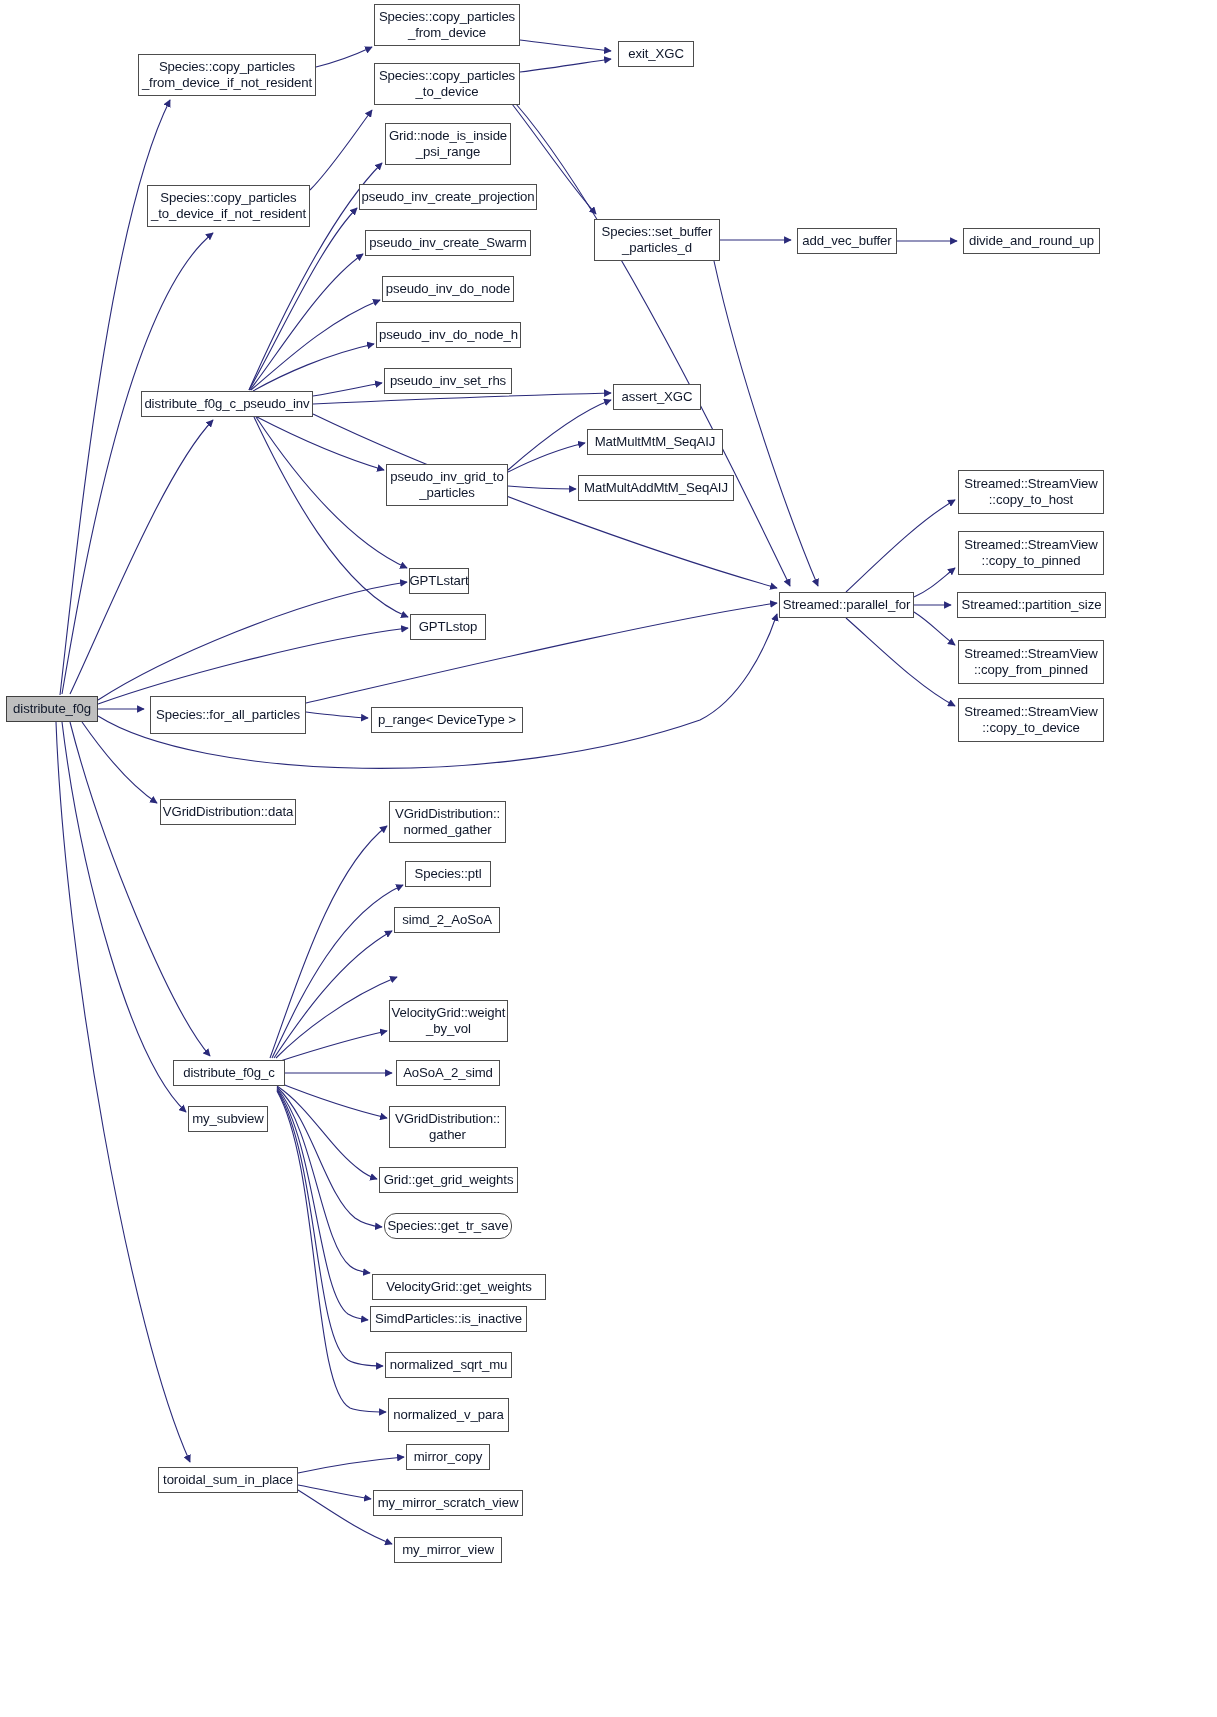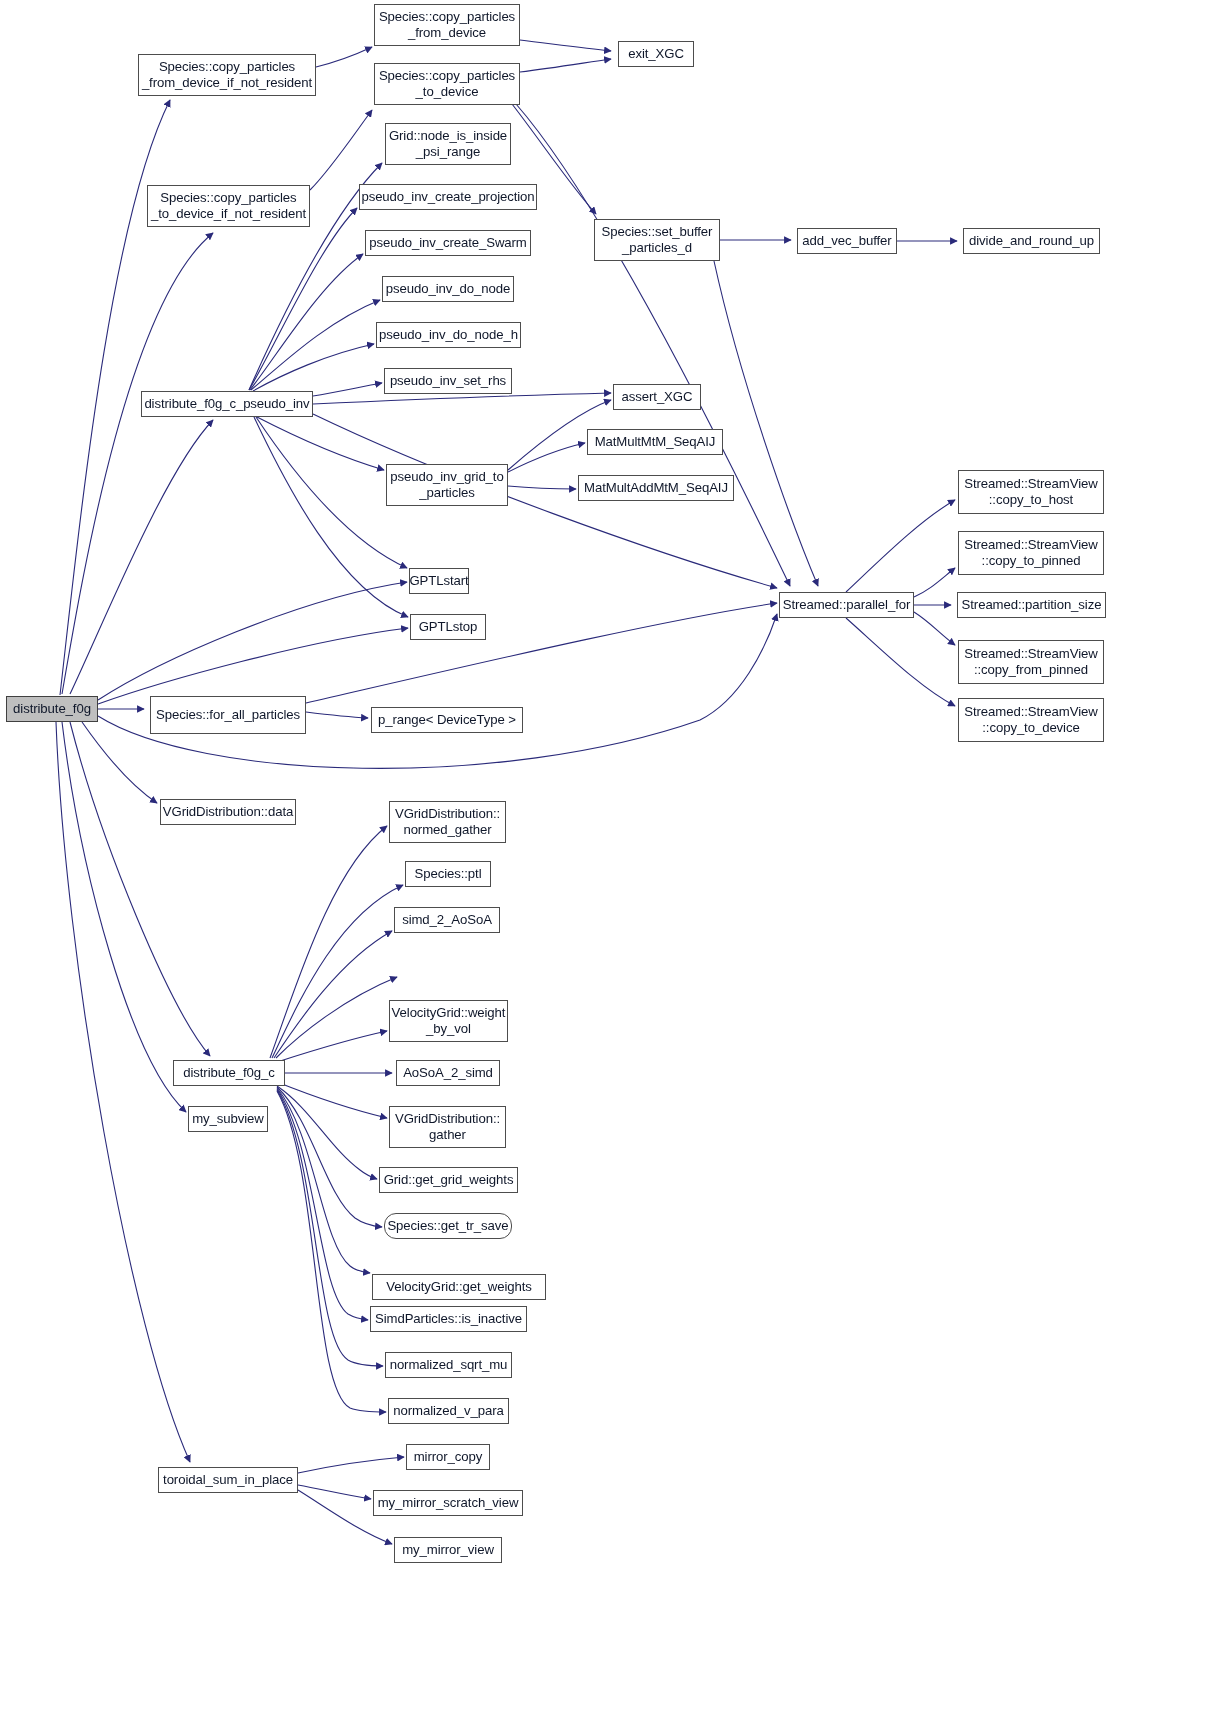--- a/index.html
+++ b/index.html
@@ -167,19 +167,19 @@
       <div class="node" style="left: 173px; top: 1060px; width: 112px; height: 26px;">distribute_f0g_c</div>
       <div class="node" style="left: 396px; top: 1060px; width: 104px; height: 26px;">AoSoA_2_simd</div>
       <div class="node" style="left: 389px; top: 1106px; width: 117px; height: 42px;">VGridDistribution::
 gather</div>
       <div class="node" style="left: 188px; top: 1106px; width: 80px; height: 26px;">my_subview</div>
       <div class="node" style="left: 379px; top: 1167px; width: 139px; height: 26px;">Grid::get_grid_weights</div>
       <div class="node" style="left: 384px; top: 1213px; width: 128px; height: 26px; border-radius: 12px;">Species::get_tr_save</div>
       <div class="node" style="left: 372px; top: 1259px; width: 174px; height: 26px; margin-top: 15px;">VelocityGrid::get_weights</div>
       <div class="node" style="left: 370px; top: 1306px; width: 157px; height: 26px;">SimdParticles::is_inactive</div>
       <div class="node" style="left: 385px; top: 1352px; width: 127px; height: 26px;">normalized_sqrt_mu</div>
-      <div class="node" style="left: 388px; top: 1398px; width: 121px; height: 26px;">normalized_v_para</div>
+      <div class="node" style="left: 388px; top: 1398px; width: 121px; height: 34px;">normalized_v_para</div>
       <div class="node" style="left: 406px; top: 1444px; width: 84px; height: 26px;">mirror_copy</div>
       <div class="node" style="left: 158px; top: 1467px; width: 140px; height: 26px;">toroidal_sum_in_place</div>
       <div class="node" style="left: 373px; top: 1490px; width: 150px; height: 26px;">my_mirror_scratch_view</div>
       <div class="node" style="left: 394px; top: 1537px; width: 108px; height: 26px;">my_mirror_view</div>
     </div>
 </div>
 
 </body></html>

